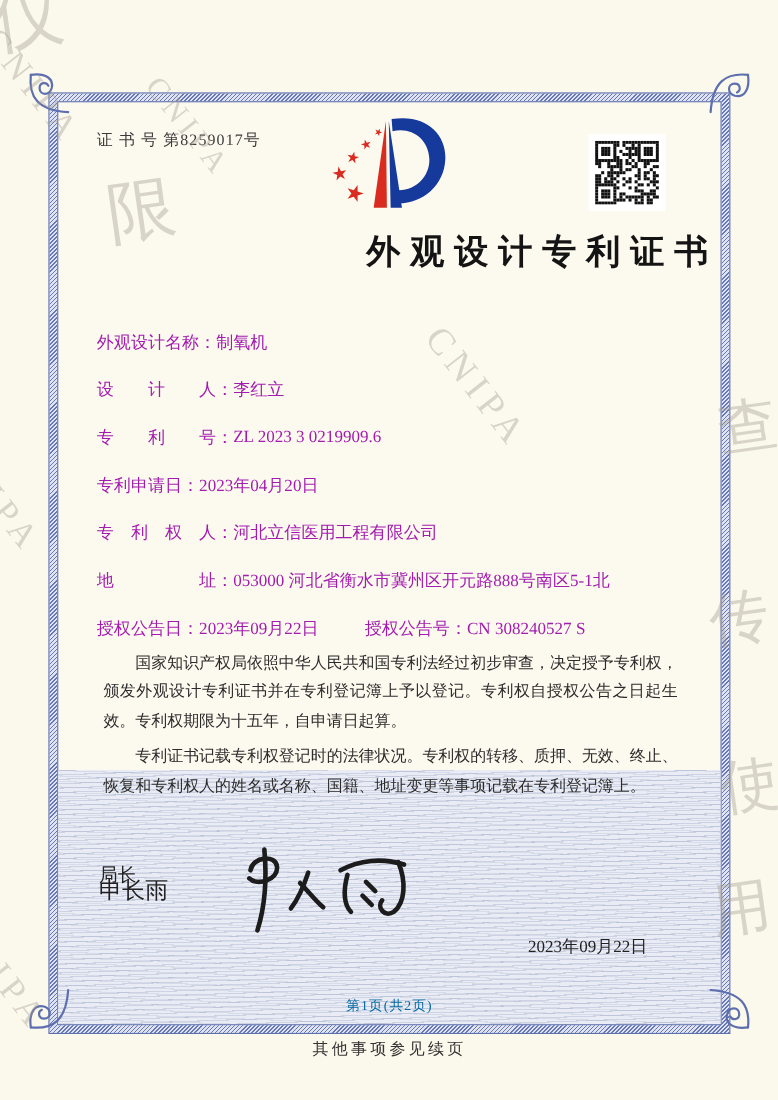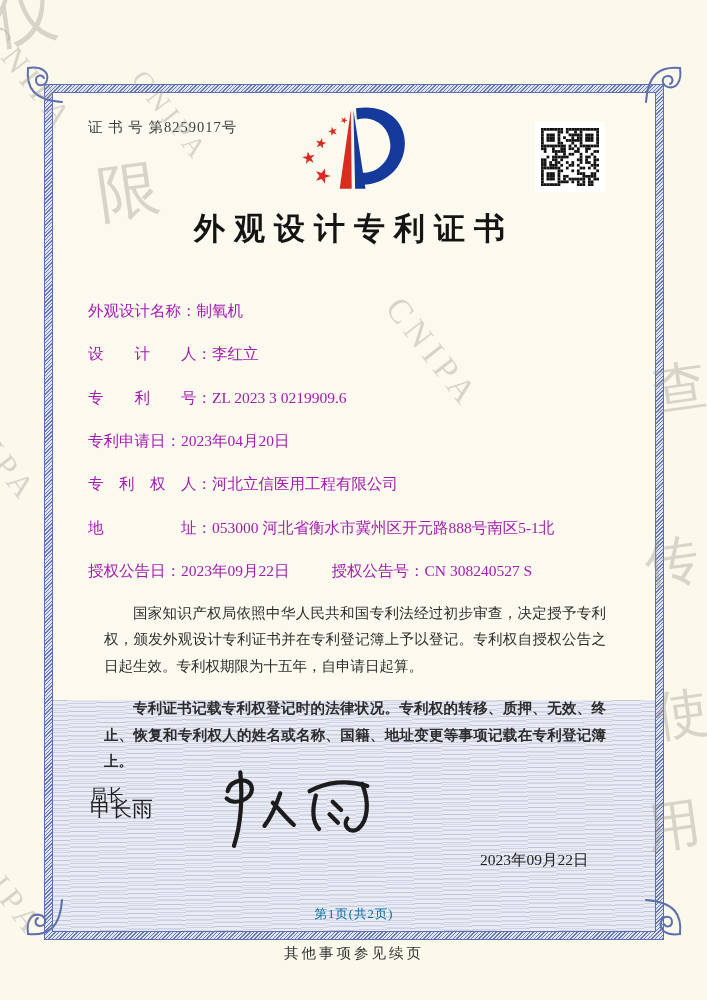--- a/index.html
+++ b/index.html
@@ -57,37 +57,37 @@
   .cert-no{
     position:absolute;left:88px;top:118px;z-index:4;
     font-size:14.5px;letter-spacing:1px;color:#3b3b3b;text-align:center;
   }
   .logo{position:absolute;left:296px;top:104px;width:120px;height:96px;z-index:4;}
   .qr{
     position:absolute;left:535px;top:122px;width:70px;height:70px;z-index:4;
     background:#fff;display:flex;align-items:center;justify-content:center;
   }
   .title{
-    position:absolute;left:44px;top:208px;width:620px;z-index:4;
-    text-align:center;font-size:31px;font-weight:bold;letter-spacing:9px;
+    position:absolute;left:33px;top:208px;width:620px;z-index:4;
+    text-align:right;font-size:31px;font-weight:bold;letter-spacing:9px;
     color:#141414;
   }
   
   .fields{position:absolute;left:88px;top:290px;width:534px;z-index:4;}
   .field-row{height:43.3px;display:flex;align-items:center;font-size:15.5px;color:#a21caf;}
   .field-row .lbl{white-space:pre;}
   .field-row .val{white-space:pre;}
   .grant-pair{margin-left:42px;}
   
   .body-text{
     position:absolute;left:88px;top:584px;width:534px;z-index:4;
     font-size:14.5px;line-height:1.82;text-align:justify;color:#2c2c2c;
   }
-  .body-text p{margin:16px;text-indent:2em;}
-  .body-text p + p{margin-top:3px;font-weight:bold;}
+  .body-text p{margin:6px;text-indent:2em;}
+  .body-text p + p{margin-top:3px;}
   
   .sig-title{position:absolute;left:90px;top:784px;z-index:4;font-size:17px;color:#222;}
   .sig-name{position:absolute;left:90px;top:795px;z-index:4;font-size:21px;color:#222;}
   .sig-hand{position:absolute;left:202px;top:766px;width:190px;height:84px;z-index:4;}
   .sig-hand path{stroke:#1c1c1c;stroke-width:4;fill:none;stroke-linecap:round;stroke-linejoin:round;}
   .issue-date{position:absolute;left:480px;top:850px;z-index:4;font-size:15.5px;color:#222;}
   
   .page-no{
     position:absolute;left:44px;top:906px;width:620px;z-index:4;
     text-align:center;font-size:12.5px;color:#0369a1;letter-spacing:1px;

